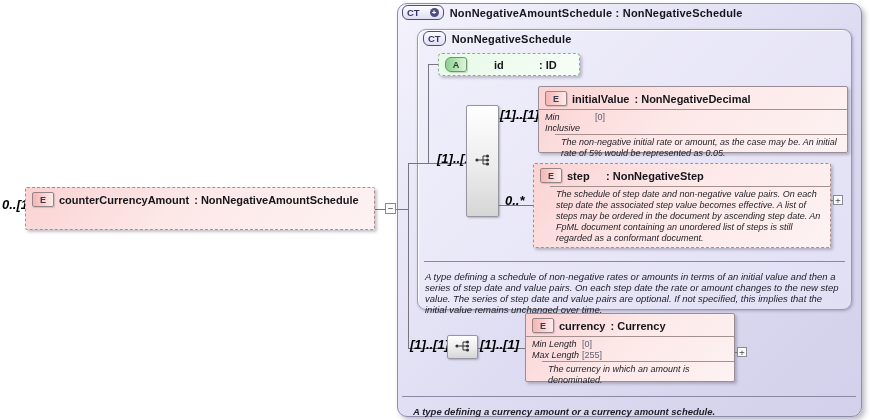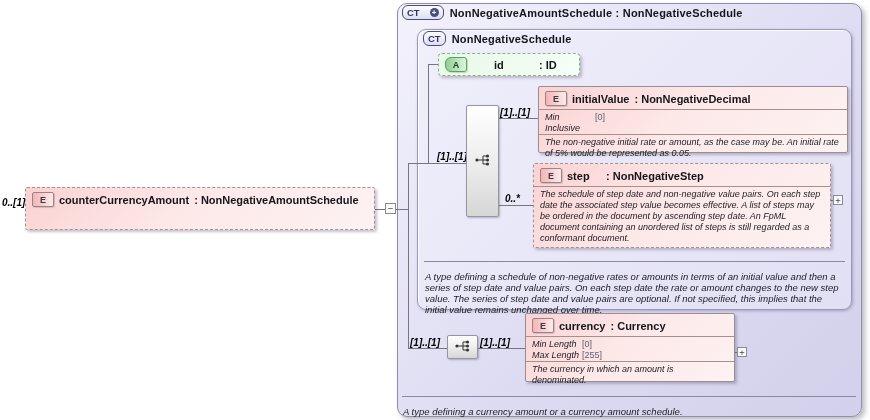--- a/index.html
+++ b/index.html
@@ -35,36 +35,36 @@
   .ebox.dashed{border-style:dashed;border-color:#a09098;}
   .ebox.green{background:linear-gradient(135deg,#e6fae6 0%,#f7fef7 100%);
     border:1px dashed #8fae8f;border-radius:4px;}
   .ebox-header{display:flex;align-items:center;gap:5px;padding:4px 6px 3px 6px;
     font-weight:bold;font-size:11px;color:#15151c;white-space:nowrap;}
   .ebox-row{display:flex;border-top:1px solid #a59090;padding:2px 6px 1px 6px;
     font-style:italic;font-size:9px;line-height:10.5px;color:#1c1c22;}
   .facet-name{display:inline-block;width:50px;flex:0 0 auto;}
   .facet-val{font-style:normal;color:#5f6070;}
   .ebox-desc{border-top:1px solid #a59090;padding:2px 6px 3px 6px;
-    font-style:italic;font-size:9px;line-height:11px;color:#1c1c22;}
+    font-style:italic;font-size:9px;line-height:11px;color:#1c1c22;margin-left:16px;}
   .nw40{display:inline-block;min-width:40px;padding-left:22px;}
   .nw34{display:inline-block;min-width:34px;}
 
   .badge-e{flex:0 0 auto;width:20px;height:13px;display:flex;align-items:center;justify-content:center;
     font-weight:bold;font-size:9px;color:#3a3a48;
     background:linear-gradient(90deg,#f6b4b4,#fcebeb);
     border:1px solid #968487;border-radius:2px;box-shadow:1px 1px 1px rgba(0,0,0,.15);}
   .badge-a{flex:0 0 auto;width:20px;height:13px;display:flex;align-items:center;justify-content:center;
     font-weight:bold;font-size:9px;color:#24402a;
     background:linear-gradient(90deg,#8cd28c,#ddf5dd);
     border:1px solid #679867;border-radius:6px 3px 3px 6px;box-shadow:1px 1px 1px rgba(0,0,0,.15);}
 
   
   .line{position:absolute;background:#77757f;z-index:5;}
-  .card-label{position:absolute;font-style:italic;font-weight:bold;font-size:10px;color:#000;
+  .card-label{position:absolute;font-style:italic;font-weight:bold;font-size:13px;color:#000;
     white-space:nowrap;z-index:6;}
   .seqbox{position:absolute;display:flex;align-items:center;justify-content:center;z-index:6;
     background:linear-gradient(180deg,#ffffff 0%,#ececec 55%,#d6d6d6 100%);
     border:1px solid #97959f;border-radius:2px;box-shadow:1px 1px 2px rgba(90,90,110,.4);}
   .toggle{position:absolute;display:flex;align-items:center;justify-content:center;z-index:7;
     background:#fbfbfb;border:1px solid #8a8a92;color:#4a4a52;
     font-family:"DejaVu Sans Mono",monospace;font-size:9px;line-height:9px;cursor:pointer;box-sizing:border-box;}
 </style>
 </head>
 <body>
@@ -191,15 +191,15 @@
     <div class="ebox-row" style="border-top:none;padding-top:0;">
       <span class="facet-name">Max Length</span>
       <span class="facet-val">[255]</span>
     </div>
     <div class="ebox-desc">The currency in which an amount is denominated.</div>
   </div>
   <div class="line" style="left:735px;top:352px;width:2px;height:1px;"></div>
   <div class="toggle" style="left:737px;top:347px;width:10px;height:10px;">+</div>
 
   <div class="panel-sep" style="left:402px;top:396px;width:454px;"></div>
-  <div class="panel-footer" style="left:403px;top:399px;width:450px;">A type defining a currency amount or a currency amount schedule.</div>
+  <div class="panel-footer" style="left:413px;top:399px;width:450px;font-weight:bold;">A type defining a currency amount or a currency amount schedule.</div>
 
 </div>
 
 </body></html>

